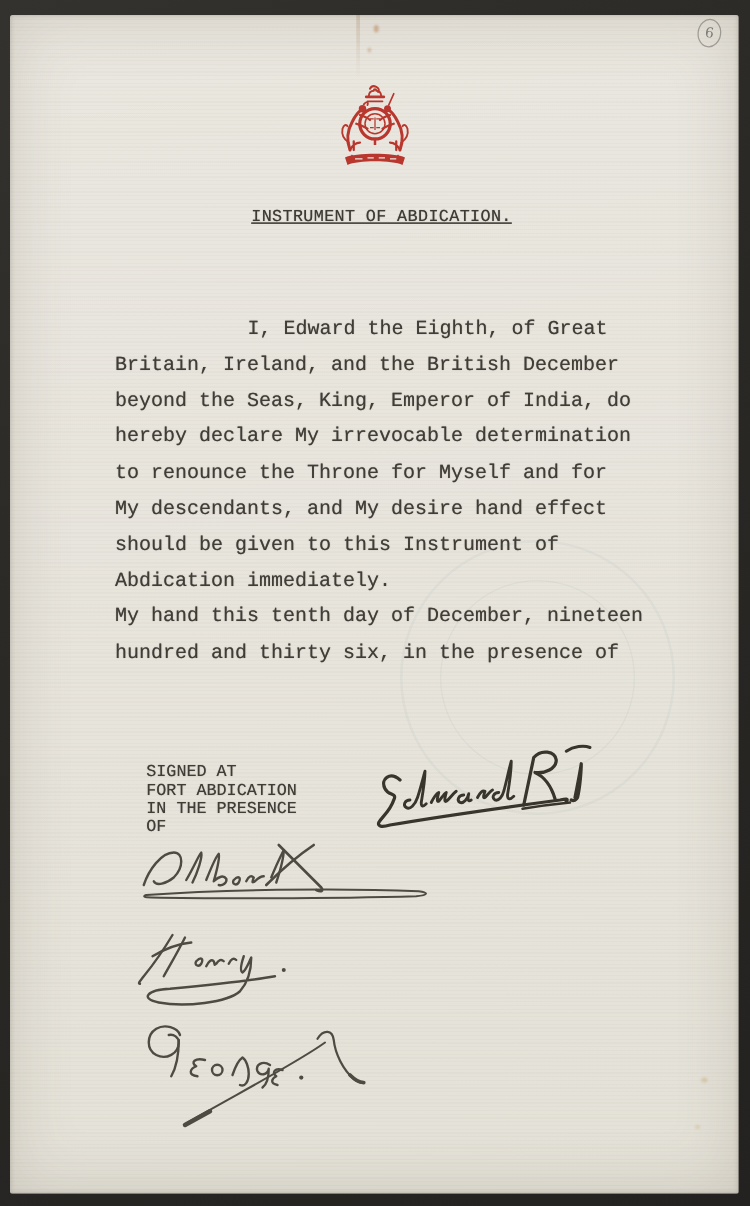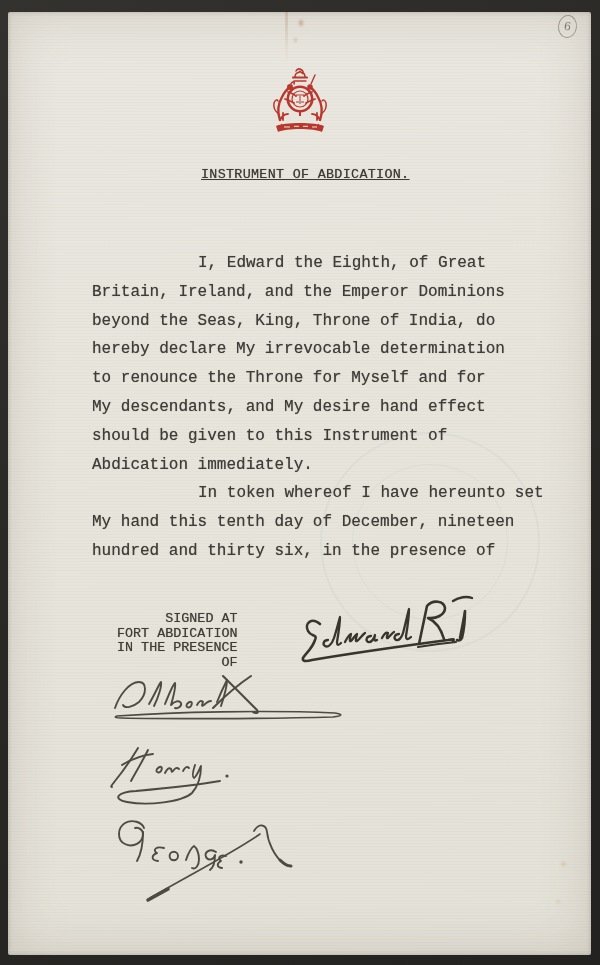--- a/index.html
+++ b/index.html
@@ -25,21 +25,20 @@
   .body-text{
     position:absolute;left:84px;top:237px;width:440px;
     font-size:16px;color:#403d37;line-height:28.8px;white-space:nowrap;
     text-shadow:0 0 0.7px rgba(64,61,55,0.7);
   }
   .body-text .indent{text-indent:106px;}
   .signed-block{
     position:absolute;left:109px;top:600px;
     font-size:13.4px;color:#403d37;line-height:14.6px;white-space:nowrap;
     text-shadow:0 0 0.7px rgba(64,61,55,0.7);
-    text-align:right;
   }
   .sig{position:absolute;}
   .sig path{fill:none;stroke-linecap:round;stroke-linejoin:round;}
   .sig-edward path{stroke:#38352d;}
   .sig-witness path{stroke:#4e4b43;}
   .pencil-mark{
     position:absolute;left:550px;top:3px;width:17px;height:21px;
     border:1.2px solid rgba(105,102,96,0.55);border-radius:50% 50% 50% 50%;
     transform:rotate(8deg);
     display:flex;align-items:center;justify-content:center;
@@ -117,28 +116,27 @@
 
       <path d="M8,58 C16,54 48,54 56,58 L54,64 C46,60 18,60 10,64 Z" fill="#b5291f"></path>
       <path d="M16,59 h6 M26,58.3 h5 M35,58.3 h5 M44,59 h5" stroke="#ebe8e1" stroke-width="1" fill="none"></path>
       <path d="M14,56 l-3,4 M50,56 l3,4" stroke="#b5291f" stroke-width="1.2" fill="none"></path>
     </svg>
 
     <div class="title">INSTRUMENT OF ABDICATION.</div>
 
     <div class="body-text">
       <div class="line indent">I, Edward the Eighth, of Great</div>
-      <div class="line">Britain, Ireland, and the Emperor Dominions</div>
-      <div class="line">beyond the Seas, King, Throne of India, do</div>
+      <div class="line">Britain, Ireland, and the British December</div>
+      <div class="line">beyond the Seas, King, Emperor of India, do</div>
       <div class="line">hereby declare My irrevocable determination</div>
       <div class="line">to renounce the Throne for Myself and for</div>
       <div class="line">My descendants, and My desire hand effect</div>
       <div class="line">should be given to this Instrument of</div>
       <div class="line">Abdication immediately.</div>
-      <div class="line indent">In token whereof I have hereunto set</div>
       <div class="line">My hand this tenth day of December, nineteen</div>
       <div class="line">hundred and thirty six, in the presence of</div>
     </div>
 
     <div class="signed-block">
       <div>SIGNED AT</div>
       <div>FORT ABDICATION</div>
       <div>IN THE PRESENCE</div>
       <div>OF</div>
     </div>

